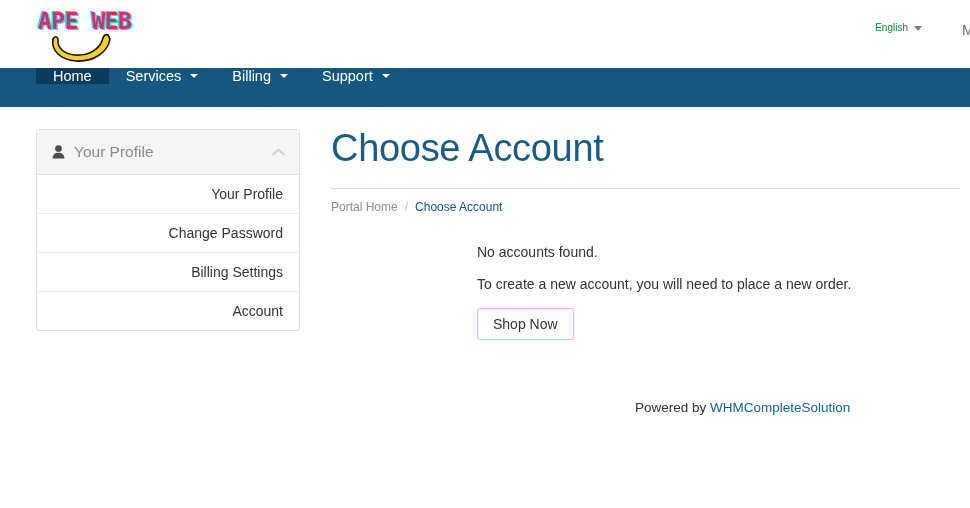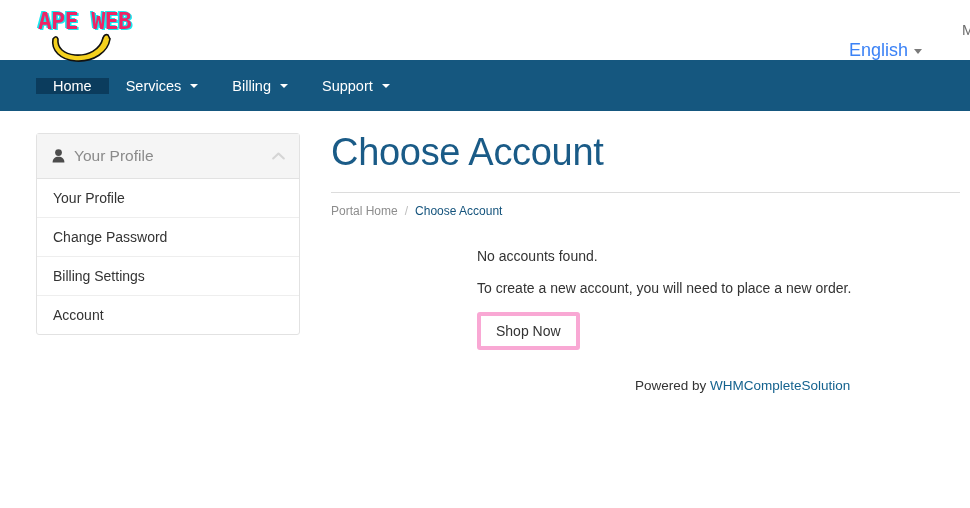--- a/index.html
+++ b/index.html
@@ -7,21 +7,21 @@
     margin: 0; padding: 0;
     width: 970px; height: 508px;
     background: #ffffff;
     font-family: "Liberation Sans", sans-serif;
     overflow: hidden;
   }
 
   
   .top-header {
     position: relative;
-    height: 60px;
+    height: 68px;
     background: #ffffff;
   }
   .logo-wrap {
     position: absolute;
     left: 36px; top: 4px;
     width: 130px; height: 60px;
   }
   .logo-text {
     position: absolute;
     left: 2px; top: 4px;
@@ -37,24 +37,23 @@
     white-space: nowrap;
   }
   .banana {
     position: absolute;
     left: 8px; top: 26px;
     width: 72px; height: 34px;
   }
   .lang-menu {
     position: absolute;
     right: 48px; top: 22px;
-    font-size: 18px;
-    color: #3b82f6;
-    white-space: nowrap;
-    margin-top: 18px;
+    font-size: 10px;
+    color: #15803d;
+    white-space: nowrap;
   }
   .caret-down {
     display: inline-block;
     margin-left: 6px;
     width: 0; height: 0;
     border-left: 4.5px solid transparent;
     border-right: 4.5px solid transparent;
     border-top: 5px solid #7a7a7a;
     vertical-align: middle;
   }
@@ -63,24 +62,24 @@
     right: -6px; top: 22px;
     font-size: 14.5px;
     color: #6e6e6e;
     white-space: nowrap;
     overflow: hidden;
     width: 14px;
   }
 
   
   .navbar {
-    height: 51px;
+    height: 39px;
     background: #15577f;
     display: flex;
-    align-items: center;
+    align-items: flex-start;
     padding-left: 36px;
   }
   .nav-item {
     display: flex;
     align-items: center;
     padding: 0 17px;
     color: #ffffff;
     font-size: 14.5px;
     white-space: nowrap;
     cursor: pointer;
@@ -103,20 +102,21 @@
 
   
   .sidebar {
     width: 264px;
     margin-left: 36px;
     background: #ffffff;
     border: 1px solid #e2e2e2;
     border-radius: 3px;
     flex: 0 0 auto;
     align-self: flex-start;
+    text-align: right;
   }
   .sidebar-head {
     position: relative;
     background: #f5f5f5;
     border-bottom: 1px solid #e2e2e2;
     padding: 13px 15px;
     display: flex;
     align-items: center;
     cursor: pointer;
   }
@@ -177,31 +177,31 @@
     padding-left: 146px;
   }
   .content-line {
     font-size: 14px;
     color: #333333;
     margin-bottom: 16px;
   }
   .shop-btn {
     display: inline-block;
     background: #ffffff;
-    border: 4px solid #f9a8d4;
+    border: 1px solid #f9a8d4;
     border-radius: 3px;
     padding: 7px 15px;
     font-size: 14px;
     color: #333333;
     cursor: pointer;
     font-family: "Liberation Sans", sans-serif;
   }
 
   .footer {
-    margin-top: 28px;
+    margin-top: 60px;
     padding-left: 304px;
     font-size: 13.5px;
     color: #333333;
     white-space: nowrap;
   }
   .footer a {
     color: #14628e;
     text-decoration: none;
   }
 </style>

